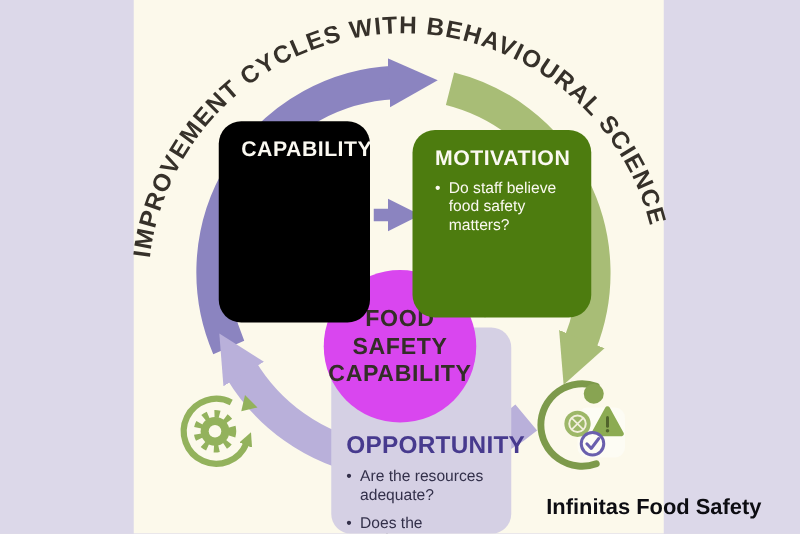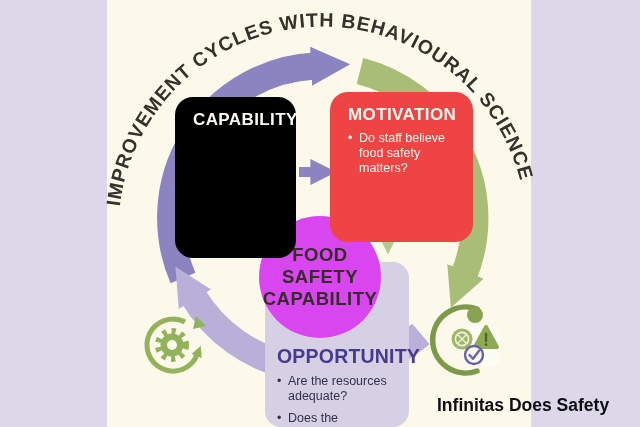--- a/index.html
+++ b/index.html
@@ -8,21 +8,21 @@
   .cream{position:absolute;left:107px;top:0;width:424px;height:427px;background:#fcf9eb;}
   .layer{position:absolute;left:0;top:0;}
   .arc-title{font-family:"Liberation Sans",sans-serif;font-weight:700;font-size:19.5px;
              letter-spacing:1px;fill:#36312a;}
   .box{position:absolute;border-radius:18px;box-sizing:border-box;}
   .box h3{margin:0 0 6px 0;font-size:17px;font-weight:700;letter-spacing:.4px;color:#fbf9f1;}
   .box ul{margin:0;padding:0;list-style:none;font-size:12.5px;line-height:1.18;color:#fbf9f1;}
   .box li{position:relative;padding-left:11px;margin-bottom:7px;}
   .box li::before{content:"\2022";position:absolute;left:0;top:0;}
   .capability{left:175px;top:97px;width:121px;height:161px;background:#000000;padding:13px 6px 0 18px;}
-  .motivation{left:330px;top:92px;width:143px;height:150px;background:#ef4444;padding:13px 8px 0 18px;}
+  .motivation{left:330px;top:104px;width:143px;height:150px;background:#4d7c0f;padding:13px 8px 0 18px;}
   .opportunity{left:265px;top:262px;width:144px;height:165px;background:#d5d0e4;border-radius:16px;
                padding:83px 8px 0 12px;}
   .opportunity h3{color:#473a8e;font-size:19.5px;letter-spacing:.2px;}
   .opportunity ul{color:#33304a;}
   .circle{position:absolute;left:259px;top:216px;width:122px;height:122px;border-radius:50%;
           background:#d946ef;display:flex;flex-direction:column;justify-content:center;
           align-items:center;}
   .circle div{font-size:18.5px;font-weight:700;line-height:1.2;letter-spacing:.5px;color:#332e27;}
   .brand{position:absolute;left:437px;top:395px;font-size:17.5px;font-weight:700;color:#0d0d12;}
 </style>
@@ -107,14 +107,14 @@
     <h3>CAPABILITY</h3>
   </div>
 
   <div class="box motivation">
     <h3>MOTIVATION</h3>
     <ul>
       <li>Do staff believe food safety matters?</li>
     </ul>
   </div>
 
-  <div class="brand">Infinitas Does Safety</div>
+  <div class="brand">Infinitas Food Safety</div>
 </div>
 
 </body></html>

